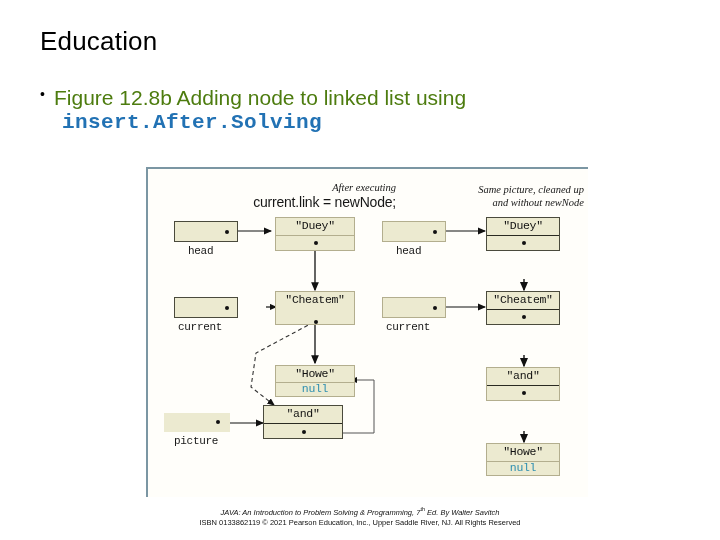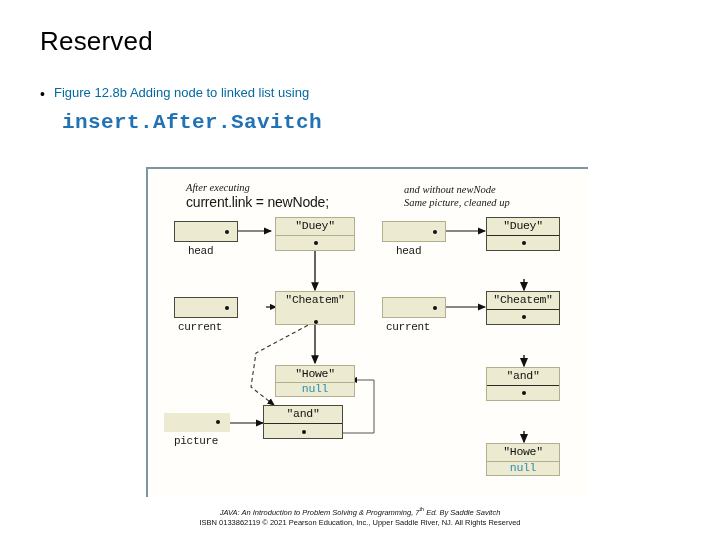--- a/index.html
+++ b/index.html
@@ -35,22 +35,22 @@
   }
   #bullet-row .bullet-mark {
     display: inline-block;
     width: 14px;
     font-size: 14px;
     color: #000;
     vertical-align: top;
   }
   #bullet-row .bullet-text {
     display: inline-block;
-    font-size: 13px;
-    color: #0369a1;
+    font-size: 21px;
+    color: #4d7c0f;
     vertical-align: top;
     line-height: 1.1;
   }
   #code-line {
     position: absolute;
     left: 62px;
     top: 111px;
     font-family: "Liberation Mono", monospace;
     font-size: 21px;
     font-weight: bold;
@@ -81,21 +81,21 @@
   #fig-canvas {
     position: absolute;
     left: 2px; top: 2px;
     width: 440px; height: 328px;
     background: #fffefa;
   }
 
   
   .panel-caption {
     position: absolute;
-    text-align: left;
+    text-align: right;
     line-height: 1.25;
   }
   .cap-italic {
     font-family: "Liberation Serif", serif;
     font-style: italic;
     font-size: 10.5px;
     color: #161616;
     white-space: nowrap;
   }
   .cap-mono {
@@ -183,26 +183,26 @@
     font-size: 7.5px;
     color: #111;
     line-height: 1.45;
   }
   #footer .line1 { font-style: italic; }
   #footer sup { font-size: 5.5px; font-style: normal; }
 </style>
 </head>
 <body>
 
-<div id="slide-title">Reserved</div>
+<div id="slide-title">Education</div>
 
 <div id="bullet-row">
   <span class="bullet-mark">•</span><span class="bullet-text">Figure 12.8b Adding node to linked list using</span>
 </div>
-<div id="code-line">insert.After.Savitch</div>
+<div id="code-line">insert.After.Solving</div>
 
 <div id="figure">
   <div id="fig-canvas"></div>
   <div id="fig-border-top"></div>
   <div id="fig-border-left"></div>
 
   <svg id="wires" viewBox="0 0 442 330">
     <defs>
       <marker id="ah" markerWidth="7" markerHeight="7" refX="6" refY="3" orient="auto">
         <path d="M0,0 L7,3 L0,6 z" fill="#111"></path>
@@ -234,22 +234,22 @@
     <line x1="378" y1="188" x2="378" y2="199" stroke="#111" stroke-width="1.4" marker-end="url(#ah)"></line>
     <line x1="378" y1="264" x2="378" y2="275" stroke="#111" stroke-width="1.4" marker-end="url(#ah)"></line>
   </svg>
 
   <div class="panel-caption" style="left:40px; top:14px; width:210px;">
     <div class="cap-italic">After executing</div>
     <div class="cap-mono">current.link = newNode;</div>
   </div>
 
   <div class="panel-caption" style="left:258px; top:16px; width:180px;">
+    <div class="cap-italic">Same picture, cleaned up</div>
     <div class="cap-italic">and without newNode</div>
-    <div class="cap-italic">Same picture, cleaned up</div>
   </div>
 
   <div class="node bordered" style="left:28px; top:54px; width:64px; height:21px;">
     <span class="dot" style="left:50px; top:8px;"></span>
   </div>
   <div class="var-label" style="left:42px; top:78px;">head</div>
 
   <div class="node bordered" style="left:28px; top:130px; width:64px; height:21px;">
     <span class="dot" style="left:50px; top:8px;"></span>
   </div>
@@ -312,15 +312,15 @@
   </div>
 
   <div class="node soft" style="left:340px; top:276px; width:74px; height:33px;">
     <div class="node-top" style="top:1px;">"Howe"</div>
     <div class="node-div light" style="top:17px;"></div>
     <div class="node-bottom" style="top:17px;">null</div>
   </div>
 </div>
 
 <div id="footer">
-  <div class="line1"><span>JAVA: An Introduction to Problem  Solving &amp; Programming, 7</span><sup>th</sup><span> Ed. By Saddle Savitch</span></div>
+  <div class="line1"><span>JAVA: An Introduction to Problem  Solving &amp; Programming, 7</span><sup>th</sup><span> Ed. By Walter Savitch</span></div>
   <div class="line2">ISBN 0133862119 © 2021 Pearson Education, Inc., Upper Saddle River, NJ. All Rights Reserved</div>
 </div>
 
 </body></html>

